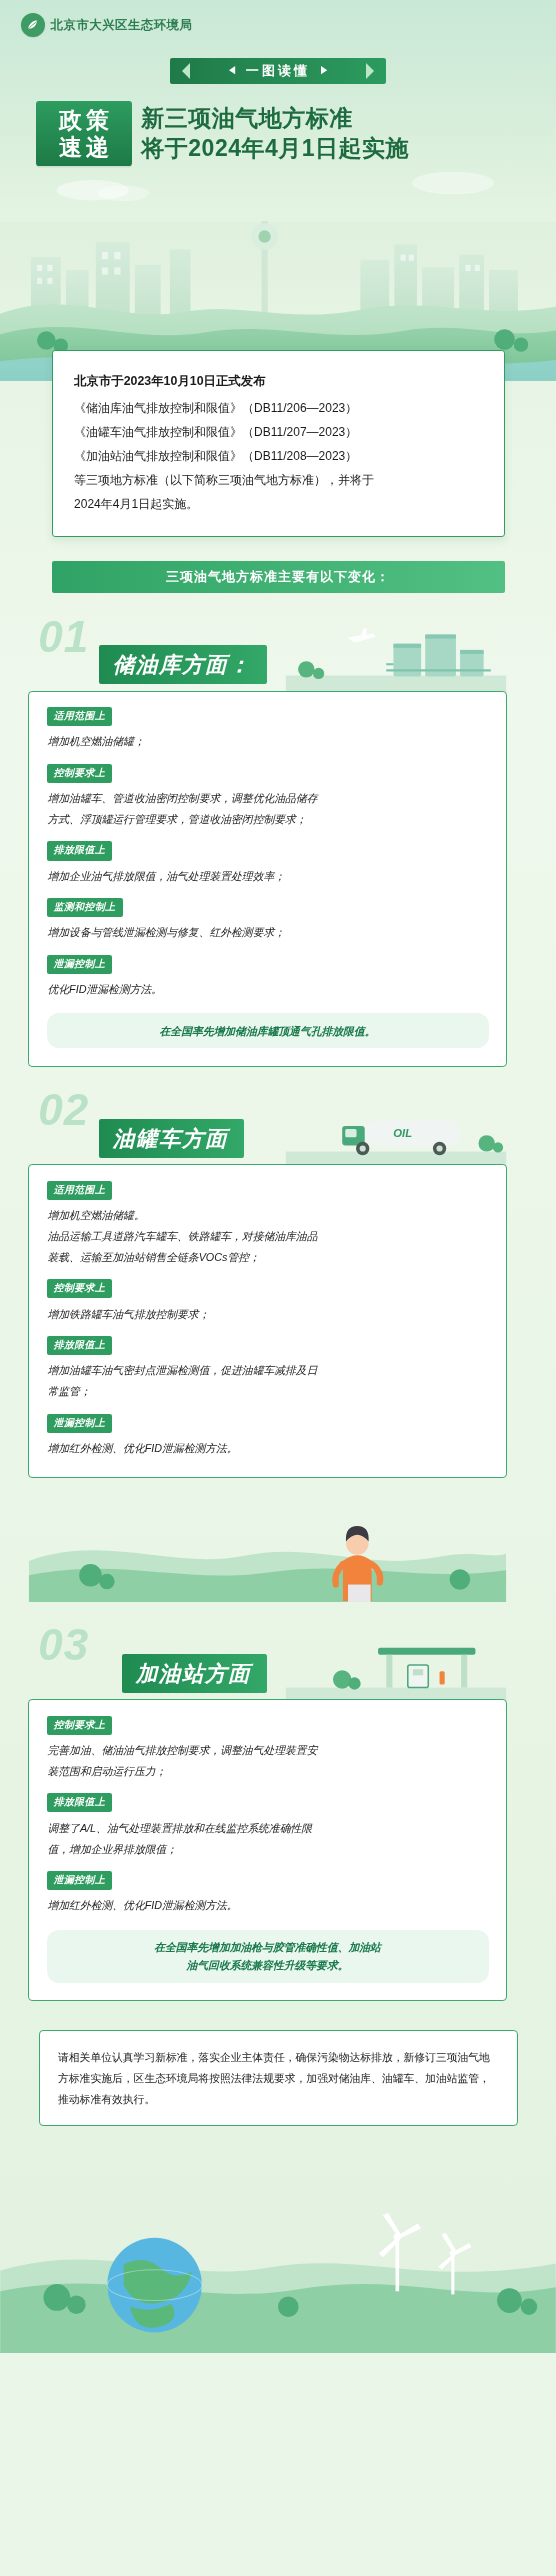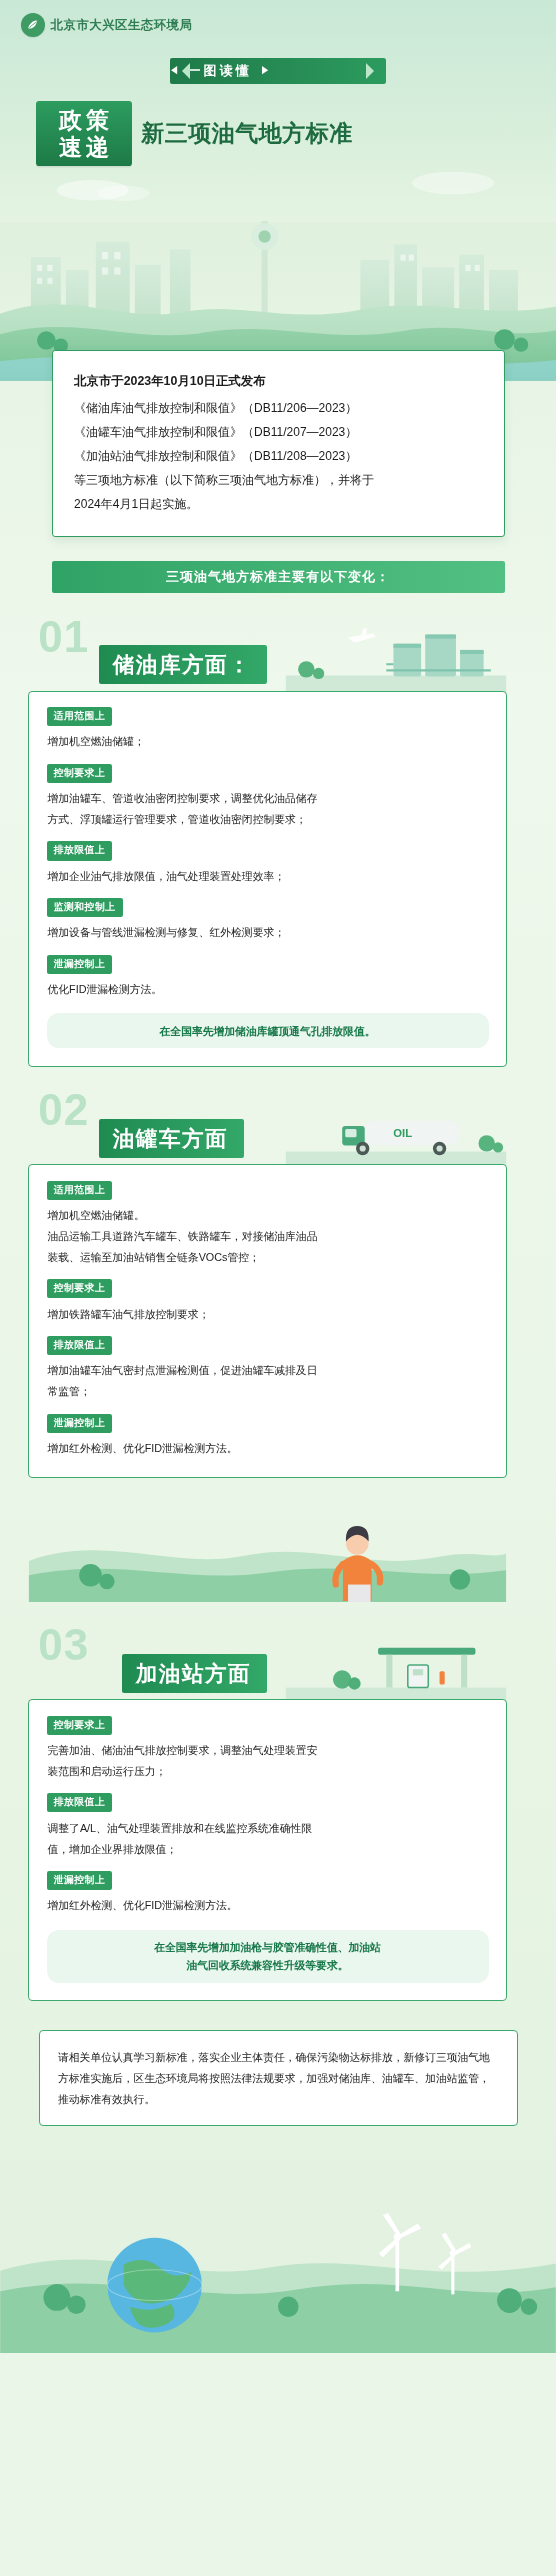--- a/index.html
+++ b/index.html
@@ -40,21 +40,21 @@
   }
   .org-logo svg { display:block; }
   .org-name {
     color: #2f7d52; font-size: 12.4px; font-weight: bold; letter-spacing: 0.5px;
   }
   .ribbon {
     position: relative; z-index: 6;
     margin: 20.6px auto 0; width: 216px; height: 26px;
     background: linear-gradient(90deg,#1f7a49,#2c9b5e);
     border-radius: 2.1px;
-    display:flex; align-items:center; justify-content:flex-start; gap: 9.3px;
+    display:flex; align-items:center; justify-content:center; gap: 9.3px;
   }
   .ribbon:before, .ribbon:after {
     content:""; position:absolute; top: 4.6px;
     width: 0; height: 0;
     border-top: 8.2px solid transparent;
     border-bottom: 8.2px solid transparent;
   }
   .ribbon:before { left: 12.4px; border-right: 8.2px solid #bde6c9; }
   .ribbon:after  { right: 12.4px; border-left: 8.2px solid #bde6c9; }
   .ribbon-text { color:#fff; font-size: 13px; font-weight: bold; letter-spacing: 3.1px; }
@@ -106,21 +106,21 @@
   
   .changes-bar {
     margin: 24px auto 0; width: 453px; height: 32px;
     background: linear-gradient(90deg,#2fa365,#53c083);
     border-radius: 2.1px;
     display:flex;align-items:center;justify-content:center;
   }
   .changes-bar span { color:#fff; font-size: 13px; font-weight: bold; letter-spacing: 1px; }
 
   
-  .block { width: 535px; margin-top: 20.6px; position: relative; }
+  .block { width: 535px; margin-top: 20.6px; position: relative; font-style: italic; }
   .block-inner { width: 479px; margin: 0 auto; position: relative; }
   .block-head {
     position: relative; height: 77px;
     display: flex; align-items: flex-end; padding-left: 9.3px;
   }
   .block-num {
     font-size: 44px; font-weight: bold; color: #b9e2c6; line-height: .9;
     letter-spacing: 1px; position: absolute; left: 10.3px; top: 3.1px;
   }
   .block-title {
@@ -275,20 +275,21 @@
       </span>
     </div>
 
     <div class="title-block">
       <div class="title-badge">
         <div>政策</div>
         <div>速递</div>
       </div>
       <div class="title-main">
         <div class="l1">新三项油气地方标准</div>
+        <div class="l2">将于2024年4月1日起实施</div>
       </div>
     </div>
   </div>
 
   <div class="notice-wrap">
     <div class="notice">
       <p class="strong">北京市于2023年10月10日正式发布</p>
       <p>《储油库油气排放控制和限值》（DB11/206—2023）</p>
       <p>《油罐车油气排放控制和限值》（DB11/207—2023）</p>
       <p>《加油站油气排放控制和限值》（DB11/208—2023）</p>

